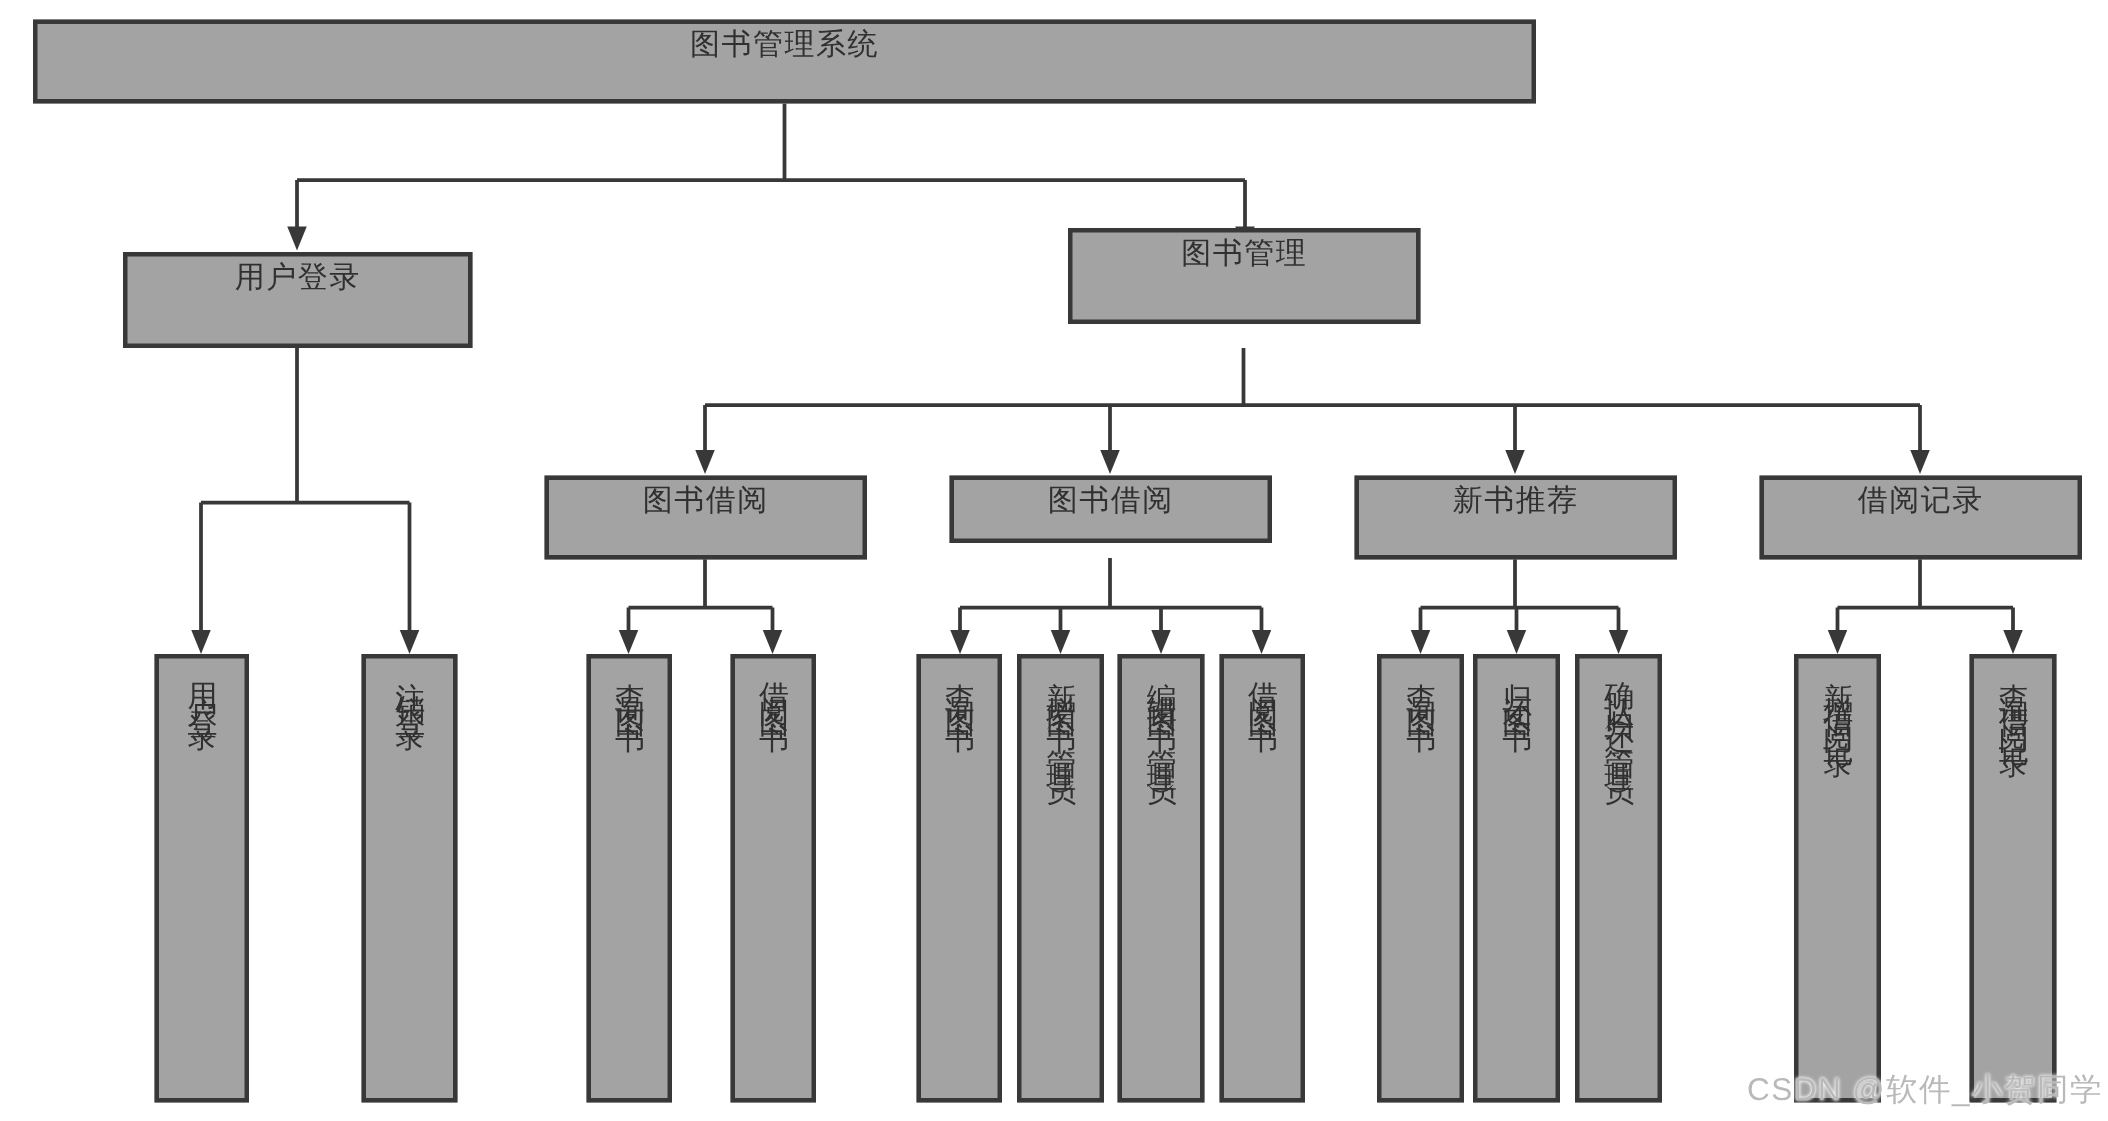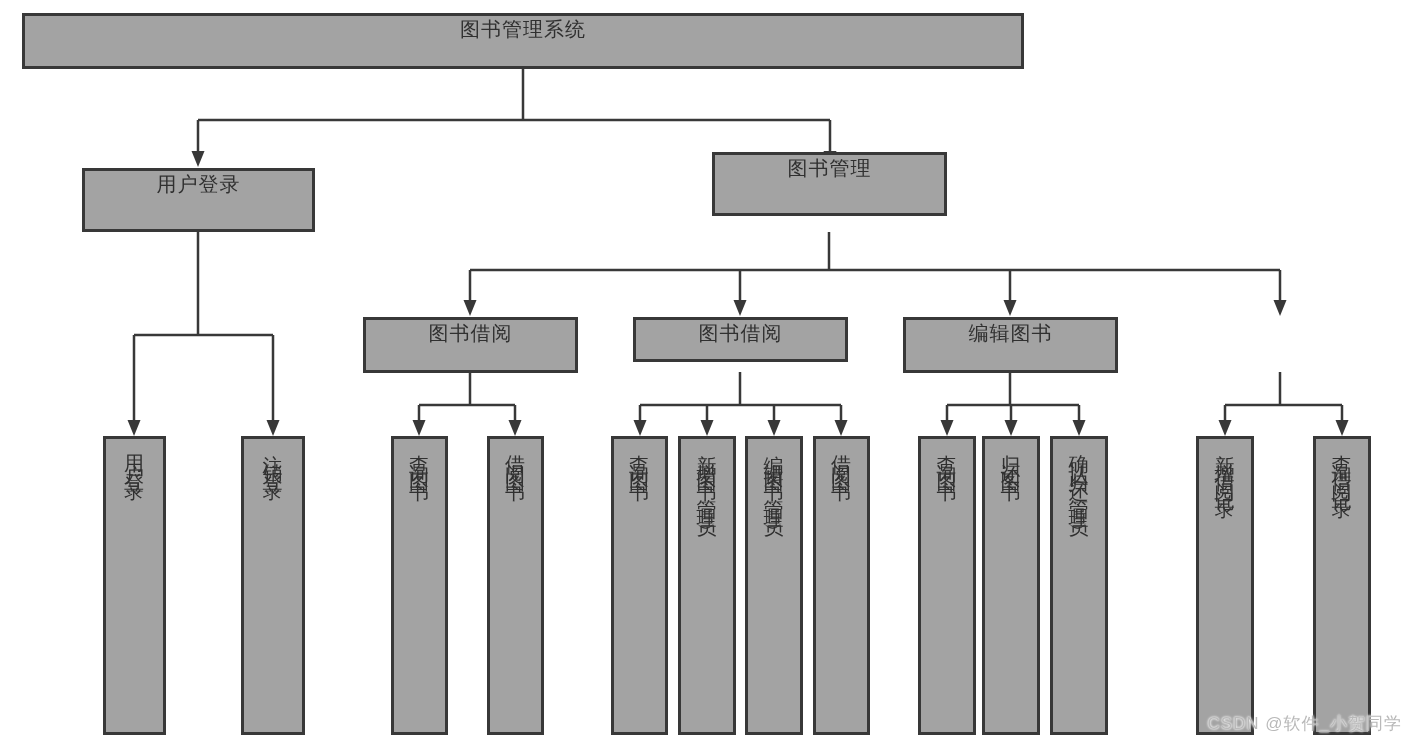--- a/index.html
+++ b/index.html
@@ -45,21 +45,21 @@
     writing-mode: vertical-rl;
     text-orientation: mixed;
     font-size: 20px;
     letter-spacing: 9px;
     line-height: 1.2;
   }
   .watermark {
     position: absolute;
     right: 3px;
     top: 712px;
-    font-size: 17px;
+    font-size: 21px;
     color: var(--wm);
     letter-spacing: 1px;
     white-space: nowrap;
     text-shadow: 0 0 2px #ffffff, 0 0 3px #ffffff;
     z-index: 5;
   }
 </style>
 </head>
 <body>
 
@@ -126,21 +126,24 @@
     <span>图书管理</span>
   </div>
 
   <div class="node h-node" style="left:363px;top:317px;width:215px;height:56px">
     <span>图书借阅</span>
   </div>
   <div class="node h-node" style="left:633px;top:317px;width:215px;height:45px">
     <span>图书借阅</span>
   </div>
   <div class="node h-node" style="left:903px;top:317px;width:215px;height:56px">
-    <span>编辑图书</span>
+    <span>新书推荐</span>
+  </div>
+  <div class="node h-node" style="left:1173px;top:317px;width:215px;height:56px">
+    <span>借阅记录</span>
   </div>
 
   <div class="node v-node" style="left:103px;top:436px;width:63px;height:299px">
     <span>用户登录</span>
   </div>
   <div class="node v-node" style="left:241px;top:436px;width:64px;height:299px">
     <span>注销登录</span>
   </div>
 
   <div class="node v-node" style="left:391px;top:436px;width:57px;height:299px">

